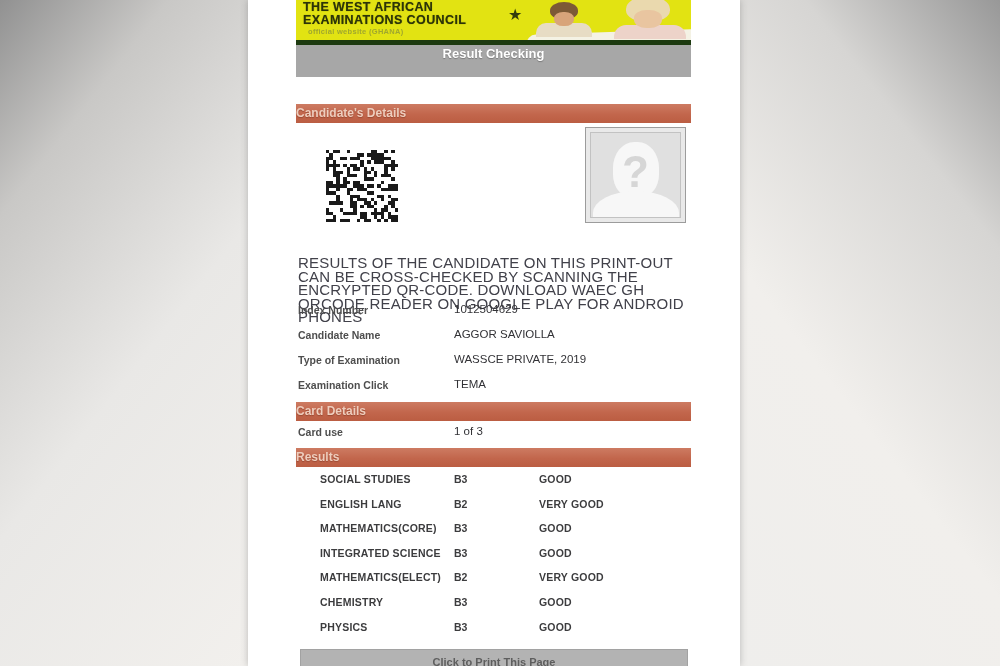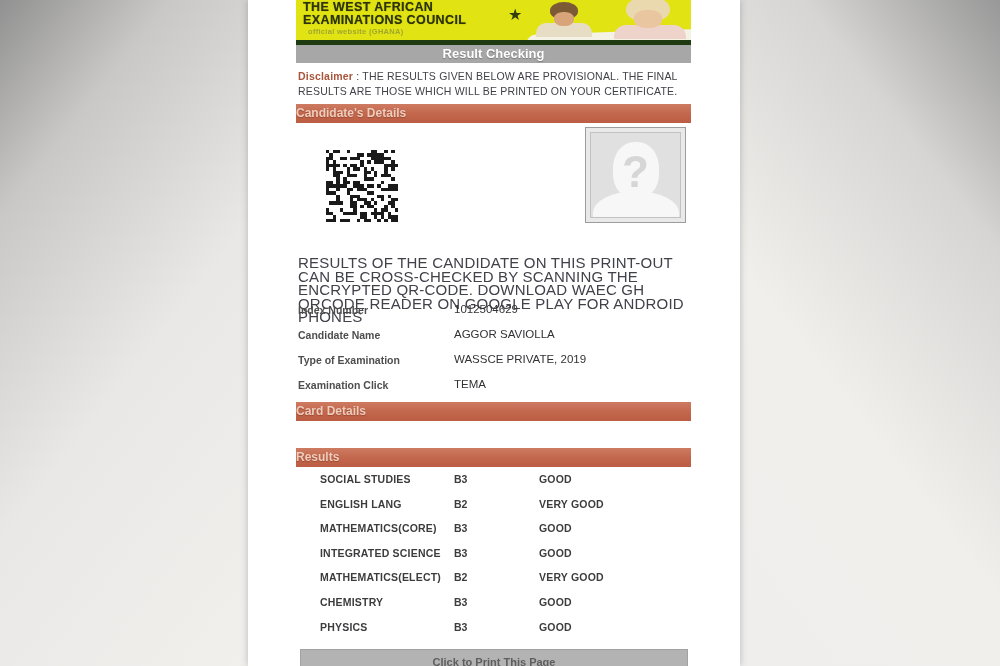--- a/index.html
+++ b/index.html
@@ -31,21 +31,21 @@
   .k-table{position:absolute;left:0;bottom:-4px;width:170px;height:12px;background:#f4f2e4;
     border-radius:10px 4px 0 0;transform:rotate(-2deg);}
   .kidA-hair{position:absolute;left:24px;top:2px;width:28px;height:17px;background:#7c5a36;border-radius:50% 50% 42% 42%;}
   .kidA-face{position:absolute;left:28px;top:12px;width:20px;height:14px;background:#d8a47a;border-radius:45%;}
   .kidA-body{position:absolute;left:10px;top:23px;width:56px;height:14px;background:#e7dcc4;border-radius:10px 10px 0 0;}
   .kidB-hair{position:absolute;left:100px;top:-4px;width:44px;height:26px;background:#ead9ae;border-radius:50% 50% 45% 45%;}
   .kidB-face{position:absolute;left:108px;top:10px;width:28px;height:18px;background:#e9c5a0;border-radius:45%;}
   .kidB-body{position:absolute;left:88px;top:25px;width:72px;height:14px;background:#edd3c9;border-radius:12px 12px 0 0;}
 
   .divider{position:absolute;left:0;top:40px;width:395px;height:5px;background:var(--divider_green,#1d3a10);}
-  .titlebar{position:absolute;left:0;top:45px;width:395px;height:18px;
+  .titlebar{position:absolute;left:0;top:45px;width:395px;height:32px;
     background:var(--titlebar_gray,#a7a7a7);
     color:#fff;font-size:13px;font-weight:bold;text-align:center;line-height:18px;
     text-shadow:0 1px 1px rgba(90,90,90,.6);}
 
   
   .disclaimer{position:absolute;left:2px;top:69px;width:392px;
     font-size:10.5px;line-height:15px;color:#41414a;letter-spacing:.2px;}
   .disclaimer b{color:var(--disclaimer_red,#a8543a);}
 
   
@@ -120,21 +120,20 @@
           <div class="kidA-face"></div>
           <div class="kidB-body"></div>
           <div class="kidB-hair"></div>
           <div class="kidB-face"></div>
         </div>
       </div>
 
       <div class="divider"></div>
       <div class="titlebar">Result Checking</div>
 
-      <div class="disclaimer"><b>Disclaimer</b><span> : </span><span>THE RESULTS GIVEN BELOW ARE PROVISIONAL. THE FINAL RESULTS ARE THOSE WHICH WILL BE PRINTED ON YOUR CERTIFICATE.</span></div>
 
       <div class="secbar bar-candidate">Candidate's Details</div>
 
       <div class="qr">
         <svg id="qr-svg" width="72" height="76" viewBox="0 0 21 21" shape-rendering="crispEdges">
             <rect x="0" y="0" width="1" height="1" fill="#1a1a1a"></rect>
             <rect x="2" y="0" width="1" height="1" fill="#1a1a1a"></rect>
             <rect x="3" y="0" width="1" height="1" fill="#1a1a1a"></rect>
             <rect x="6" y="0" width="1" height="1" fill="#1a1a1a"></rect>
             <rect x="13" y="0" width="1" height="1" fill="#1a1a1a"></rect>
@@ -357,20 +356,24 @@
           <span class="d-label">Type of Examination</span>
           <span class="d-value">WASSCE PRIVATE, 2019</span>
         </div>
         <div class="d-row">
           <span class="d-label">Examination Click</span>
           <span class="d-value">TEMA</span>
         </div>
       </div>
 
       <div class="secbar bar-card">Card Details</div>
+      <div class="card-row d-row">
+        <span class="d-label">Card use</span>
+        <span class="d-value">1 of 3</span>
+      </div>
 
       <div class="secbar bar-results">Results</div>
       <div class="results">
         <div class="r-row">
           <span class="r-subj">SOCIAL STUDIES</span>
           <span class="r-grade">B3</span>
           <span class="r-remark">GOOD</span>
         </div>
         <div class="r-row">
           <span class="r-subj">ENGLISH LANG</span>

